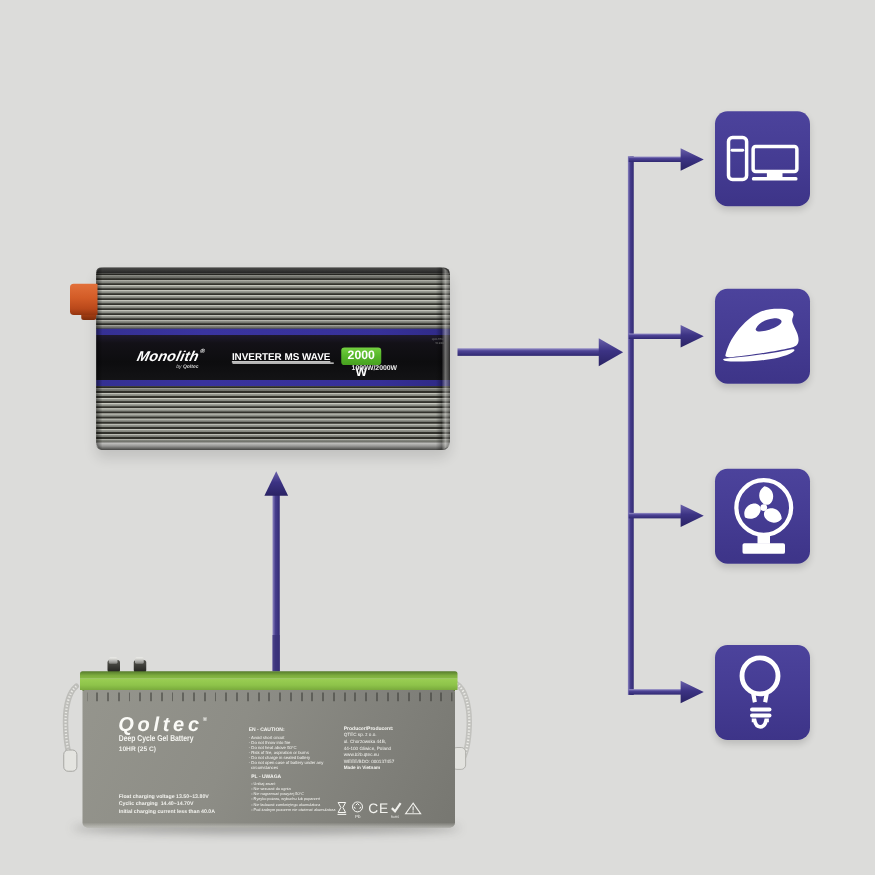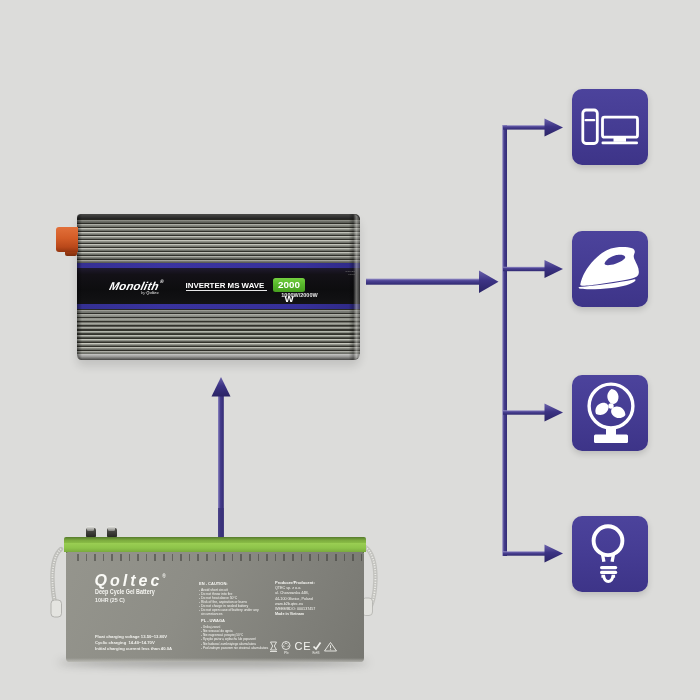--- a/index.html
+++ b/index.html
@@ -75,21 +75,21 @@
 
     <div class="abs" style="left:0;top:140px;width:283px;height:6px;border-radius:0 0 8px 6px;background:linear-gradient(180deg,#c8c8c6 0%,#999997 45%,#454543 100%);"></div>
 
     <div class="abs" style="left:0;top:0;width:283px;height:146px;border-radius:6px 8px 8px 6px;background:linear-gradient(90deg,rgba(0,0,0,0.45) 0px,rgba(0,0,0,0) 5px,rgba(0,0,0,0) 96%,rgba(0,0,0,0.3) 97.6%,rgba(190,190,186,0.55) 98.7%,rgba(70,70,68,0.55) 100%);"></div>
 
     <div class="abs" style="left:-21px;top:13px;width:22px;height:25px;border-radius:3px 0 0 3px;background:linear-gradient(180deg,#e2703a 0%,#d35c27 45%,#b9481a 80%,#93350f 100%);"></div>
     <div class="abs" style="left:-12px;top:38px;width:12px;height:4px;background:linear-gradient(180deg,#a03c12,#7c2d0c);border-radius:0 0 2px 2px;"></div>
 
     <div class="abs" style="left:32.5px;top:63.6px;color:#fff;font-style:italic;font-weight:bold;font-size:11.4px;letter-spacing:0.2px;transform:skewX(-13deg);white-space:nowrap;">Monolith<span style="font-size:5px;vertical-align:7px;">®</span></div>
     <div class="abs" style="left:64px;top:76.3px;color:#cfcfcf;font-size:4px;font-style:italic;white-space:nowrap;">by <b>Qoltec</b></div>
-    <div class="abs" style="left:108.5px;top:66.5px;color:#fff;font-weight:bold;font-size:7.9px;white-space:nowrap;">INVERTER MS WAVE</div>
+    <div class="abs" style="left:108.5px;top:66.5px;color:#fff;font-weight:bold;font-size:7.9px;white-space:nowrap;text-decoration:underline;">INVERTER MS WAVE</div>
     <div class="abs" style="left:108.5px;top:75.9px;width:81px;height:0.9px;background:#e8e8e8;"></div>
     <div class="abs" style="left:196px;top:64px;width:32px;height:13.5px;border-radius:2.5px;background:linear-gradient(180deg,#74cf40 0%,#58b92c 45%,#47a01f 100%);color:#fff;font-weight:bold;font-size:9.8px;text-align:center;line-height:13.5px;">2000 W</div>
     <div class="abs" style="left:196px;top:77.6px;width:53px;color:#e9e9e9;font-weight:bold;font-size:5.5px;text-align:center;">1000W/2000W</div>
     <div class="abs" style="left:260px;top:56px;color:#777;font-size:2.4px;line-height:3px;text-align:right;width:18px;">QOLTEC<br>51920</div>
   </div>
 
   <div class="abs icon" style="left:572px;top:89px;width:76px;height:76px;border-radius:10px;background:linear-gradient(180deg,#4c439c 0%,#453c93 50%,#3d3488 100%);box-shadow:0 3px 6px rgba(0,0,0,0.15);">
     <svg width="76" height="76" viewBox="0 0 76 76">
       <g fill="none" stroke="#fff" stroke-width="2.8">
         <rect x="10.8" y="21" width="14.5" height="33.5" rx="3.2"></rect>

